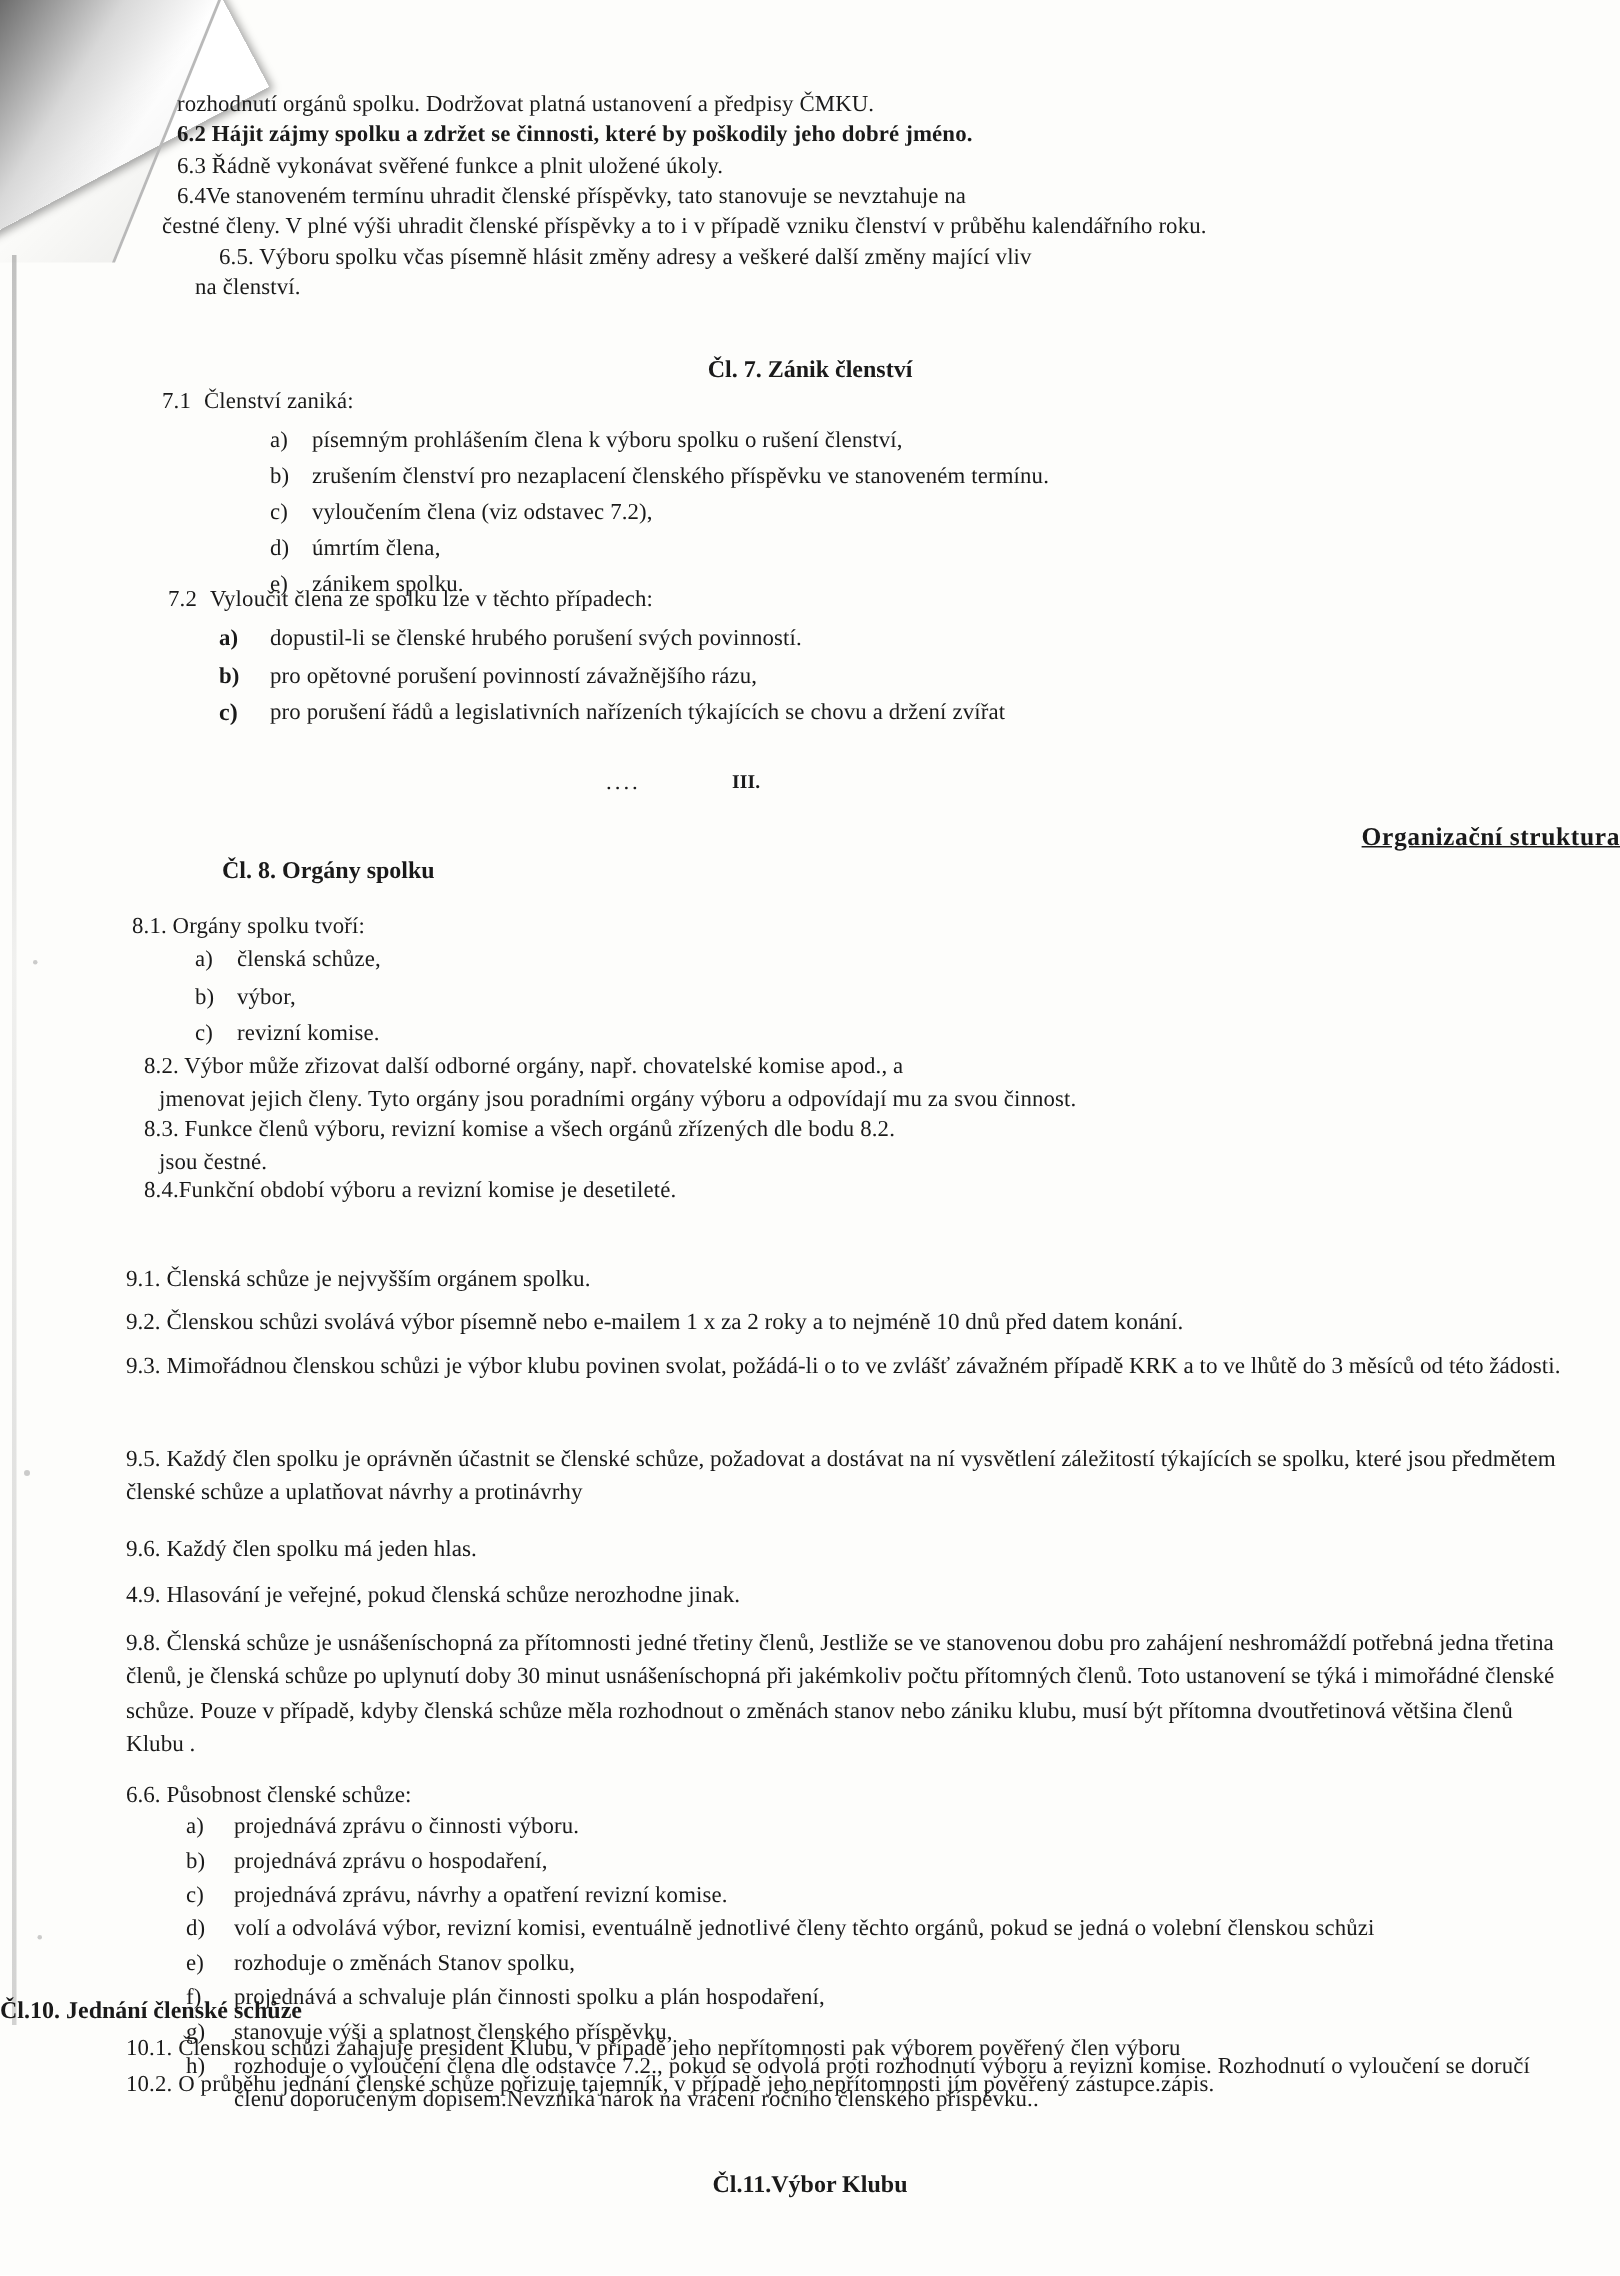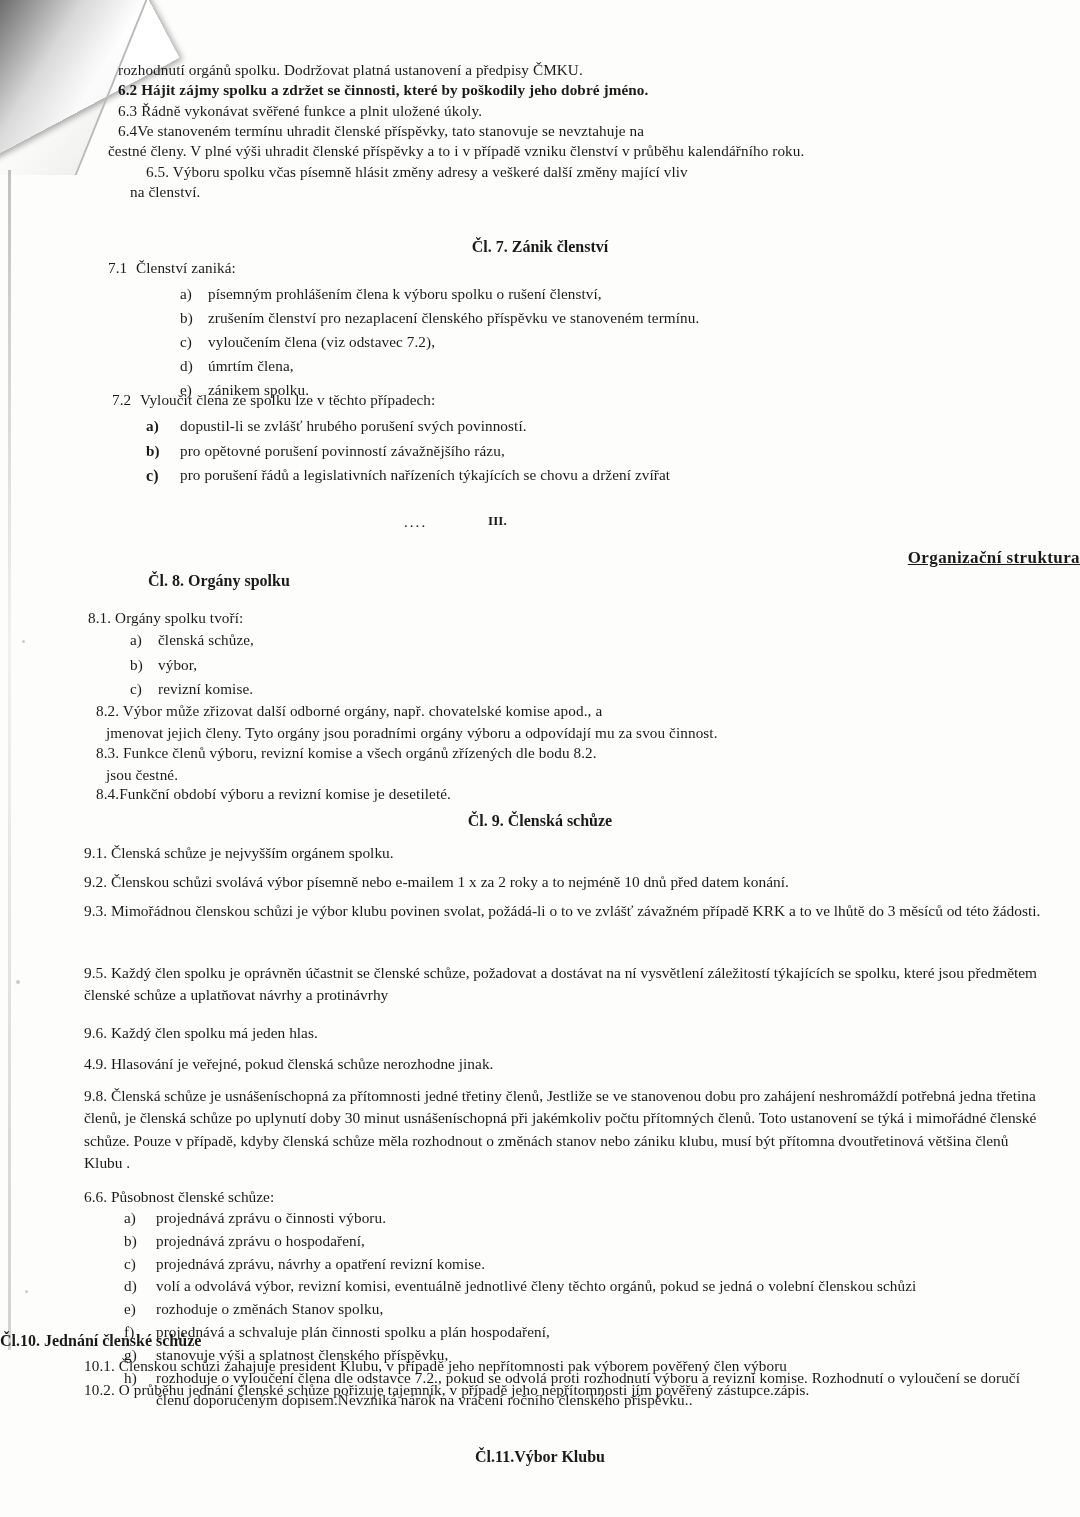--- a/index.html
+++ b/index.html
@@ -158,21 +158,21 @@
     <div class="blk txt" style="top:390px; left:112px; width:900px;">
       <div class="item">
         <span class="mark">7.2</span>
         <span class="body">Vyloučit člena ze spolku lze v těchto případech:</span>
       </div>
     </div>
 
     <div class="blk txt" style="top:414px; left:146px; width:860px; line-height:1.62;">
       <div class="item">
         <span class="mark bold" style="min-width:26px;">a)</span>
-        <span class="body">dopustil-li se zvlášť hrubého porušení svých povinností.</span>
+        <span class="body">dopustil-li se členské hrubého porušení svých povinností.</span>
       </div>
       <div class="item">
         <span class="mark bold" style="min-width:26px;">b)</span>
         <span class="body">pro opětovné porušení povinností závažnějšího rázu,</span>
       </div>
       <div class="item">
         <span class="mark bold" style="min-width:26px;font-size:16px;">c)</span>
         <span class="body">pro porušení řádů a legislativních nařízeních týkajících se chovu a držení zvířat</span>
       </div>
     </div>
@@ -206,21 +206,20 @@
       <div class="line" style="margin-left:10px;">jmenovat jejich členy. Tyto orgány jsou poradními orgány výboru a odpovídají mu za svou činnost.</div>
     </div>
 
     <div class="blk txt" style="top:742px; left:96px; width:920px; line-height:1.42;">
       <div class="line">8.3.   Funkce členů výboru, revizní komise a všech orgánů zřízených dle bodu 8.2.</div>
       <div class="line" style="margin-left:10px;">jsou čestné.</div>
     </div>
 
     <div class="blk txt" style="top:784px; left:96px; width:920px;">8.4.Funkční období výboru a revizní komise je desetileté.</div>
 
-    <div class="blk sec-title" style="top:812px; left:0; width:1080px; text-align:center;">Čl. 9. Členská schůze</div>
 
     <div class="blk para" style="top:842px; left:84px; width:940px;">9.1. Členská schůze je nejvyšším orgánem spolku.</div>
     <div class="blk para" style="top:871px; left:84px; width:950px;">9.2. Členskou schůzi svolává výbor písemně nebo e-mailem 1 x za 2 roky a to nejméně 10 dnů před datem konání.</div>
     <div class="blk para" style="top:900px; left:84px; width:960px;">9.3. Mimořádnou členskou schůzi je výbor klubu povinen svolat, požádá-li o to ve zvlášť závažném případě KRK a to ve lhůtě do 3 měsíců od této žádosti.</div>
     <div class="blk para" style="top:962px; left:84px; width:962px;">9.5. Každý člen spolku je oprávněn účastnit se členské schůze, požadovat a dostávat na ní vysvětlení záležitostí týkajících se spolku, které jsou předmětem členské schůze  a uplatňovat návrhy a protinávrhy</div>
     <div class="blk para" style="top:1022px; left:84px; width:940px;">9.6. Každý člen spolku má jeden hlas.</div>
     <div class="blk para" style="top:1053px; left:84px; width:940px;">4.9. Hlasování je veřejné, pokud členská schůze nerozhodne jinak.</div>
     <div class="blk para" style="top:1085px; left:84px; width:962px; line-height:1.45;">9.8. Členská schůze je usnášeníschopná za přítomnosti jedné třetiny členů, Jestliže se ve stanovenou dobu pro zahájení neshromáždí potřebná jedna třetina členů, je členská schůze po uplynutí doby 30 minut usnášeníschopná při jakémkoliv počtu přítomných členů. Toto ustanovení se týká i mimořádné členské schůze. Pouze v případě, kdyby členská schůze měla rozhodnout o změnách stanov nebo zániku klubu, musí být přítomna dvoutřetinová většina členů Klubu .</div>
 
     <div class="blk para" style="top:1186px; left:84px; width:940px;">6.6. Působnost členské schůze:</div>

